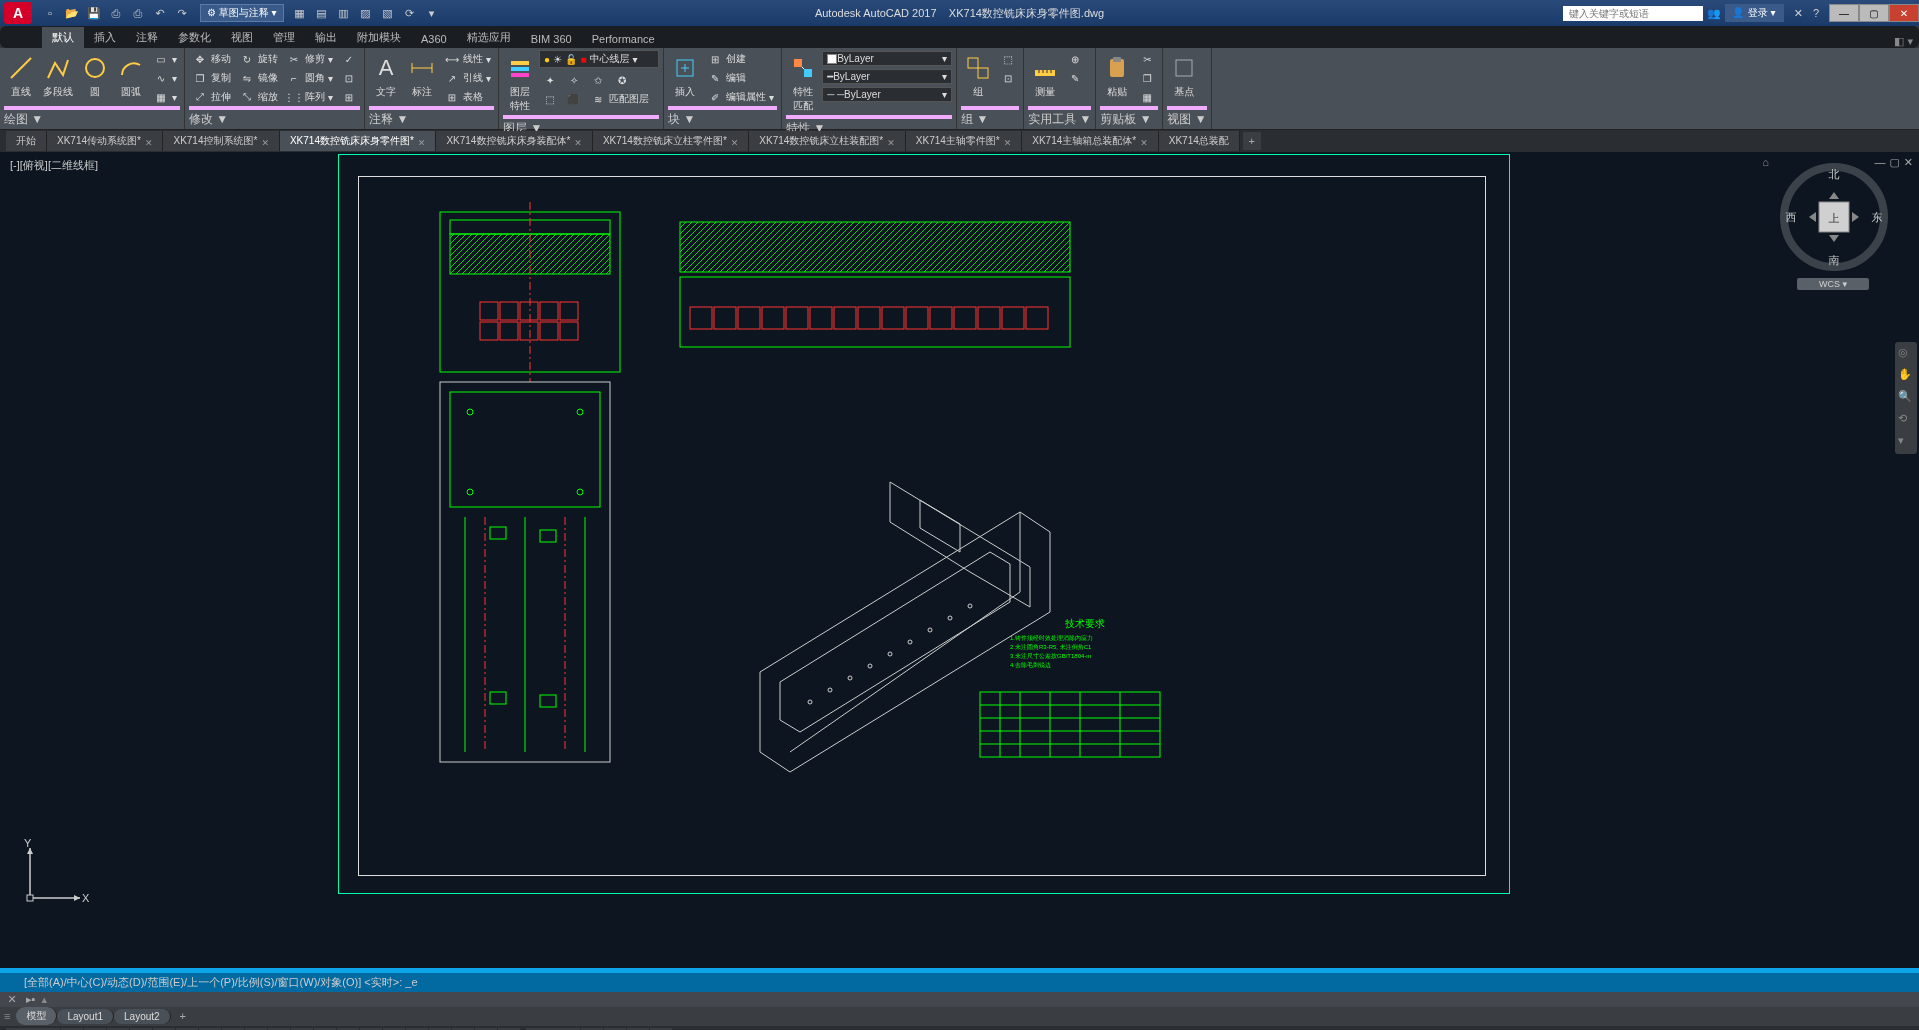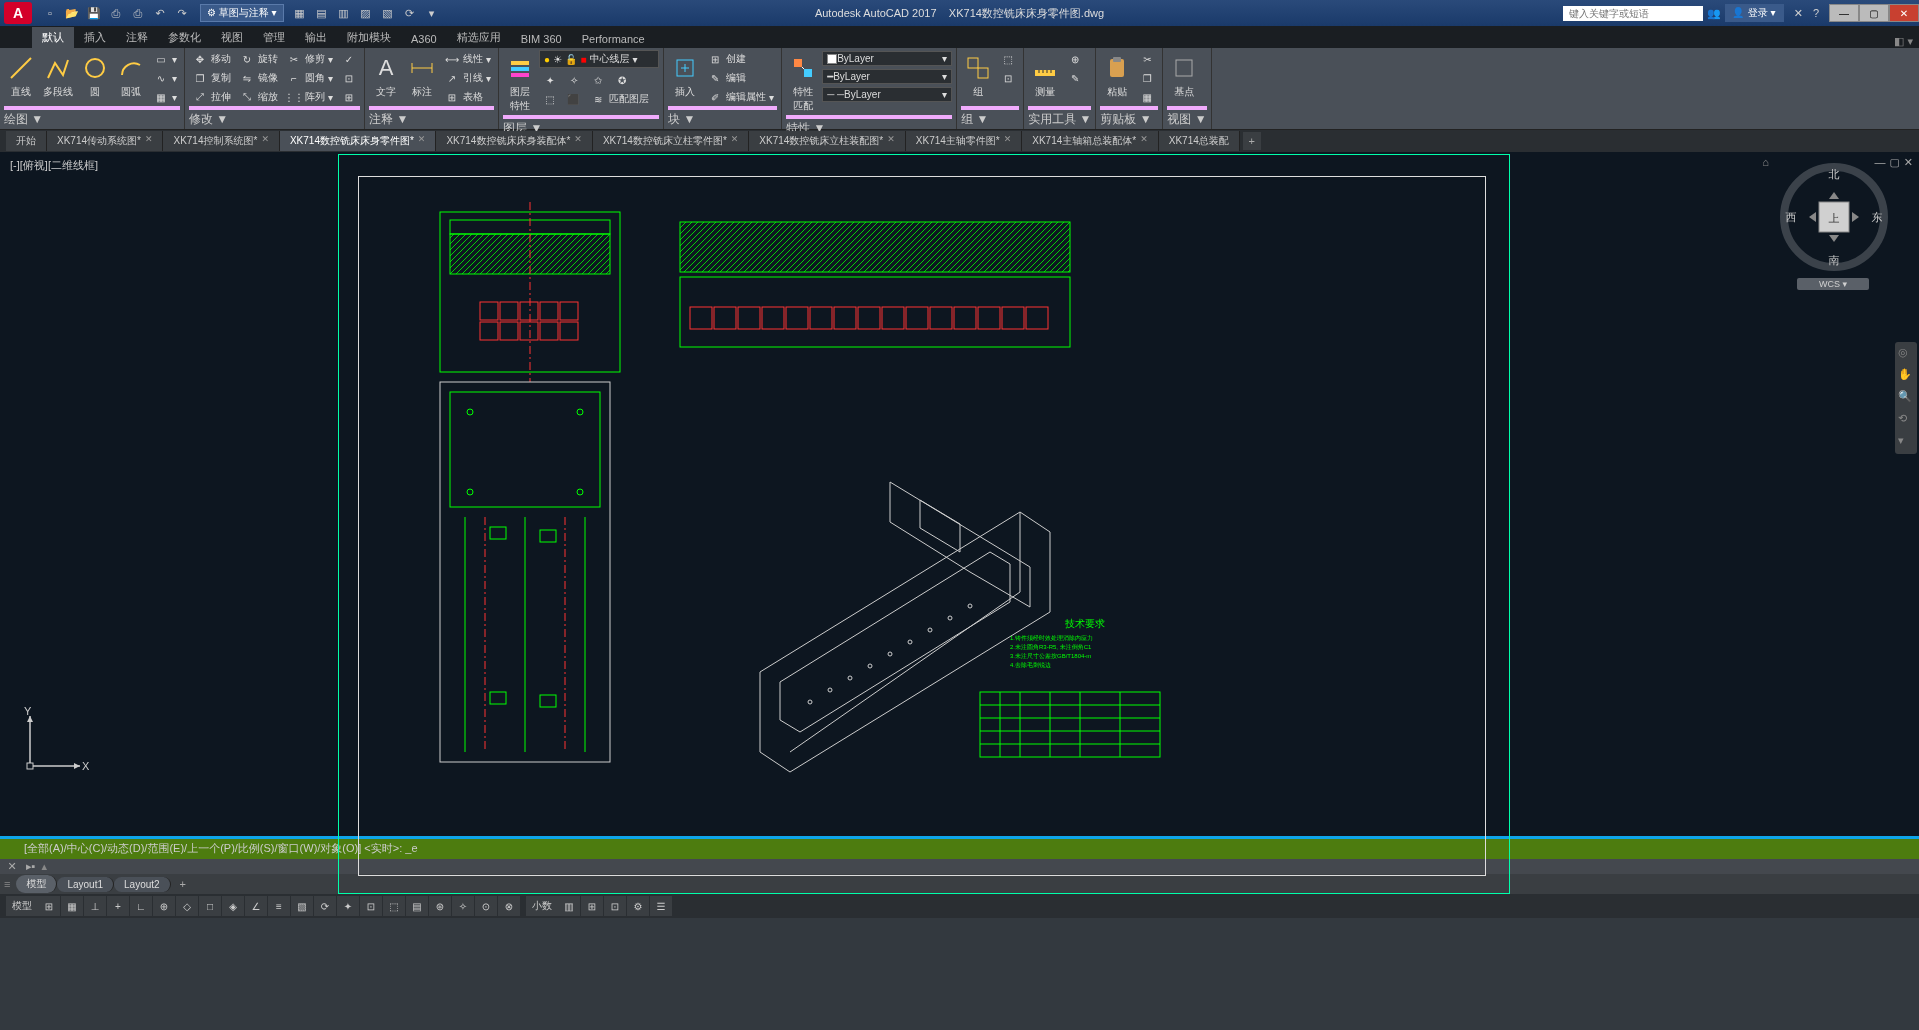--- a/index.html
+++ b/index.html
@@ -13,21 +13,21 @@
 .workspace-sel { background: #3a5a8a; border: 1px solid #5a7aaa; padding: 1px 6px; margin-left: 8px; font-size: 10px; color: #fff; }
 .title-center { position: absolute; left: 50%; transform: translateX(-50%); color: #ddd; font-size: 11px; }
 .title-right { margin-left: auto; display: flex; align-items: center; gap: 4px; }
 .search-box { background: #fff; border: none; padding: 2px 6px; width: 140px; font-size: 10px; }
 .login-btn { background: #3a5a8a; padding: 2px 8px; color: #fff; font-size: 10px; }
 .win-controls { display: flex; }
 .win-btn { width: 30px; height: 18px; border: 1px solid #888; background: #bbb; display: flex; align-items: center; justify-content: center; font-size: 10px; color: #000; }
 .win-btn.close { background: #c84030; color: #fff; }
 
 
-.ribbon-tabs { height: 22px; background: #1a1e22; display: flex; align-items: flex-end; padding-left: 32px; }
+.ribbon-tabs { height: 22px; background: #1a1e22; display: flex; align-items: flex-end; padding-left: 42px; border-radius: 6px; }
 .ribbon-tab { padding: 3px 10px; color: #bbb; font-size: 11px; cursor: pointer; }
 .ribbon-tab.active { background: #4a5058; color: #fff; }
 
 
 .ribbon { height: 82px; background: #4a5058; display: flex; border-bottom: 1px solid #222; }
 .panel { border-right: 1px solid #333; display: flex; flex-direction: column; padding: 2px 4px 0; }
 .panel-body { flex: 1; display: flex; align-items: flex-start; gap: 2px; }
 .panel-title { text-align: left; font-size: 12px; color: #ccc; padding: 1px 0; border-top: 4px solid #f0abfc; }
 .pbtn { display: flex; flex-direction: column; align-items: center; justify-content: center; padding: 2px 3px; cursor: pointer; min-width: 28px; }
 .pbtn-icon { width: 24px; height: 24px; display: flex; align-items: center; justify-content: center; }
@@ -35,41 +35,41 @@
 .pbtn.big .pbtn-icon { width: 28px; height: 32px; }
 .pcol { display: flex; flex-direction: column; gap: 1px; }
 .prow { display: flex; align-items: center; gap: 3px; padding: 1px 3px; cursor: pointer; font-size: 10px; color: #ddd; }
 .prow-icon { width: 16px; height: 16px; display: flex; align-items: center; justify-content: center; }
 .layer-combo { background: #2a2e32; border: 1px solid #555; padding: 1px 4px; font-size: 10px; color: #ddd; width: 120px; display: flex; align-items: center; gap: 3px; }
 .prop-combo { background: #2a2e32; border: 1px solid #555; padding: 1px 4px; font-size: 10px; color: #ddd; width: 130px; display: flex; align-items: center; gap: 0; margin: 1px 0; }
 .color-sw { width: 10px; height: 10px; background: #fff; border: 1px solid #888; }
 
 
 .file-tabs { height: 22px; background: #2a2e32; display: flex; align-items: center; padding-left: 6px; gap: 0; }
-.file-tab { padding: 3px 10px; background: #3a3e42; color: #ccc; font-size: 10px; border-right: 1px solid #222; cursor: pointer; display: flex; align-items: flex-start; gap: 4px; }
+.file-tab { padding: 3px 10px; background: #3a3e42; color: #ccc; font-size: 10px; border-right: 1px solid #222; cursor: pointer; display: flex; align-items: flex-end; gap: 4px; }
 .file-tab.active { background: #4a5058; color: #fff; }
 .file-tab-x { color: #999; font-size: 9px; }
 .tab-plus { width: 18px; height: 18px; background: #3a3e42; display: flex; align-items: center; justify-content: center; color: #aaa; margin-left: 3px; }
 
 
-.drawing-area { position: relative; height: 684px; background: #0d1620; }
+.drawing-area { position: relative; height: 816px; background: #0d1620; }
 .view-label { position: absolute; top: 6px; left: 10px; color: #ccc; font-size: 11px; }
 .canvas-frame { position: absolute; top: 2px; left: 338px; width: 1172px; height: 740px; border: 1px solid #00ffaa; }
 .paper { position: absolute; top: 24px; left: 358px; width: 1128px; height: 700px; border: 1px solid #ddd; }
 .drawing-svg { position: absolute; top: 0; left: 0; }
 .ucs { position: absolute; bottom: 60px; left: 20px; }
 .nav-cube { position: absolute; top: 10px; right: 30px; width: 110px; height: 110px; }
 .wcs-label { position: absolute; top: 126px; right: 50px; background: #5a6068; padding: 1px 22px; font-size: 9px; border-radius: 2px; }
 .canvas-ctrl { position: absolute; top: 4px; right: 6px; display: flex; gap: 4px; }
 .canvas-ctrl span { color: #aaa; font-size: 11px; cursor: pointer; }
 .side-tools { position: absolute; right: 2px; top: 190px; width: 22px; background: #3a3e42; border-radius: 3px; padding: 4px 0; display: flex; flex-direction: column; gap: 6px; align-items: center; }
 .side-tools div { width: 16px; height: 16px; color: #888; }
 
 
-.cmdline { height: 38px; background: #4d7c0f; border-top: 3px solid #0ea5e9; display: flex; flex-direction: column; }
+.cmdline { height: 38px; background: #0369a1; border-top: 5px solid #0ea5e9; display: flex; flex-direction: column; }
 .cmd-hist { flex: 1; padding: 2px 24px; color: #ccc; font-size: 11px; }
 .cmd-input-row { display: flex; align-items: center; padding: 1px 4px; background: #44484e; }
 .cmd-prompt { color: #aaa; margin: 0 6px; }
 .cmd-input { flex: 1; background: transparent; border: none; color: #ddd; font-size: 11px; outline: none; }
 .cmd-x { width: 16px; color: #aaa; text-align: center; }
 
 
 .layout-tabs { height: 20px; background: #3a3e42; display: flex; align-items: center; padding-left: 4px; }
 .layout-tab { padding: 2px 10px; background: #4a5058; color: #ddd; font-size: 10px; border-right: 1px solid #222; cursor: pointer; border-radius: 9px; }
 .layout-tab.active { background: #5a6068; }

